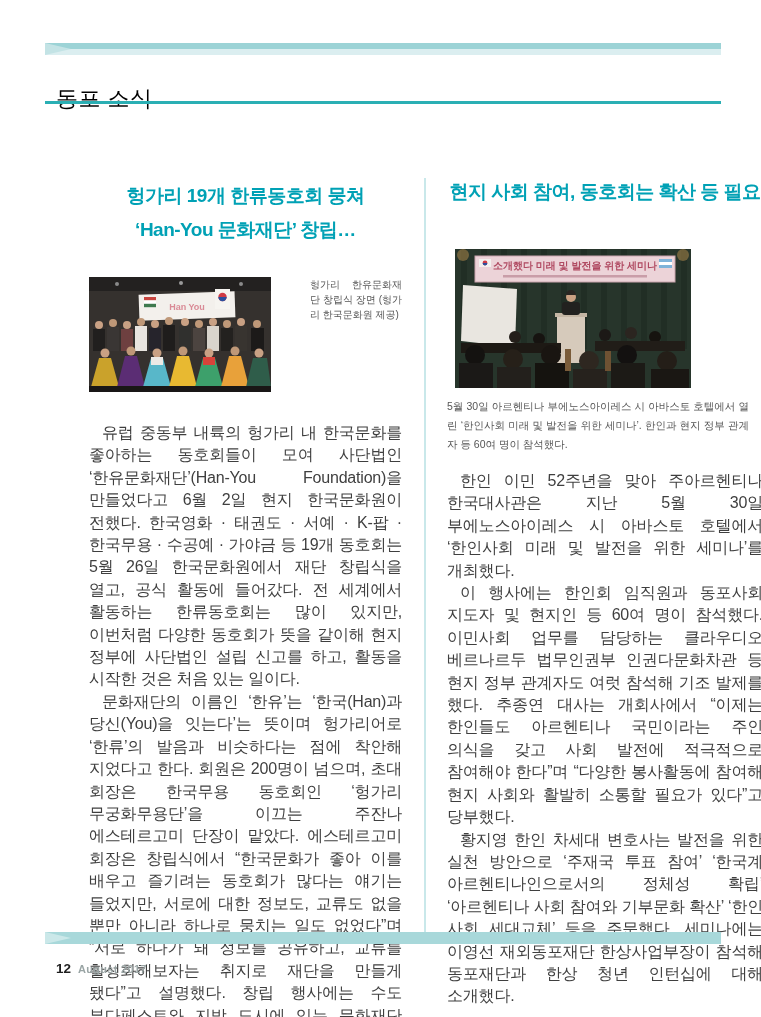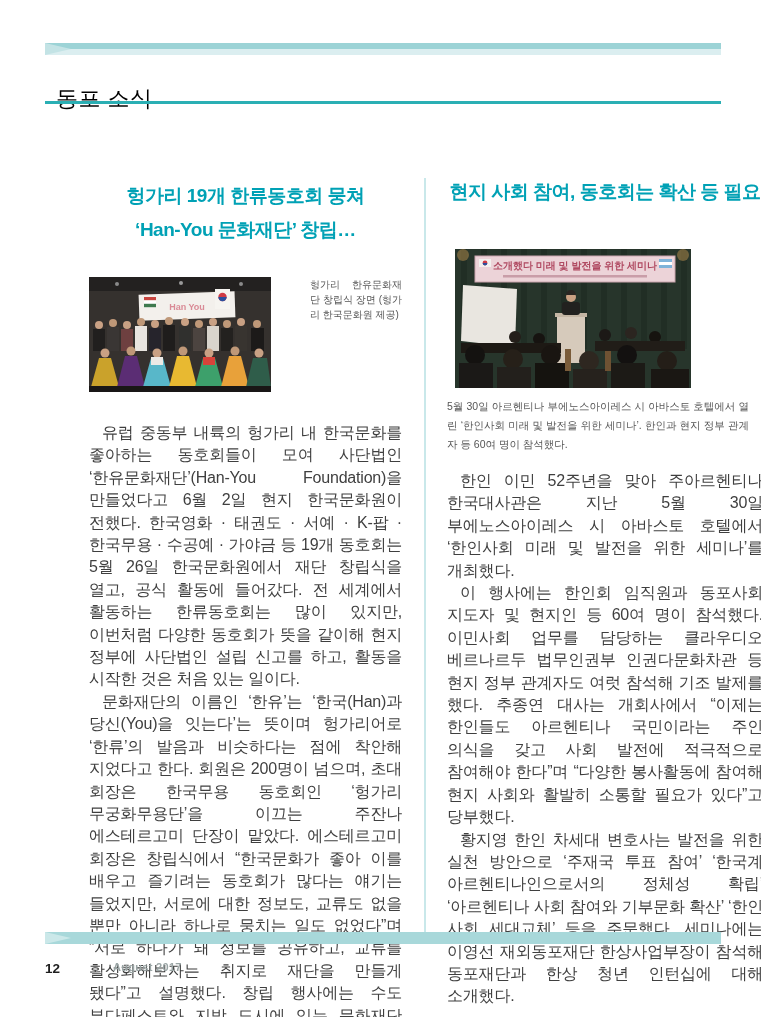--- a/index.html
+++ b/index.html
@@ -52,21 +52,21 @@
 
   .body-text p{
     margin:0;font-size:16px;line-height:22.4px;text-align:justify;color:#3f3f3f;
     text-indent:13px;letter-spacing:-0.2px;word-break:keep-all;
   }
   .col-left .body-text{margin-top:30px;}
   .col-right .body-text{margin-top:16px;}
 
   .bottombar{position:absolute;left:45px;top:932px;width:676px;height:12px;background:#a8d8da;}
   .bottombar .arrow{background:#cbe8e9;}
-  .footer{position:absolute;left:45px;top:961px;display:flex;align-items:flex-start;gap:46px;}
+  .footer{position:absolute;left:56px;top:961px;display:flex;align-items:center;}
   .pageno{font-size:13.5px;font-weight:700;color:#1e1e1e;}
   .issue{font-size:11px;color:#9aa5a5;margin-left:7px;font-weight:700;letter-spacing:0.3px;}
   svg{display:block;}
 </style>
 </head>
 <body>
 
 <div class="page">
 
   <div class="topbar">

